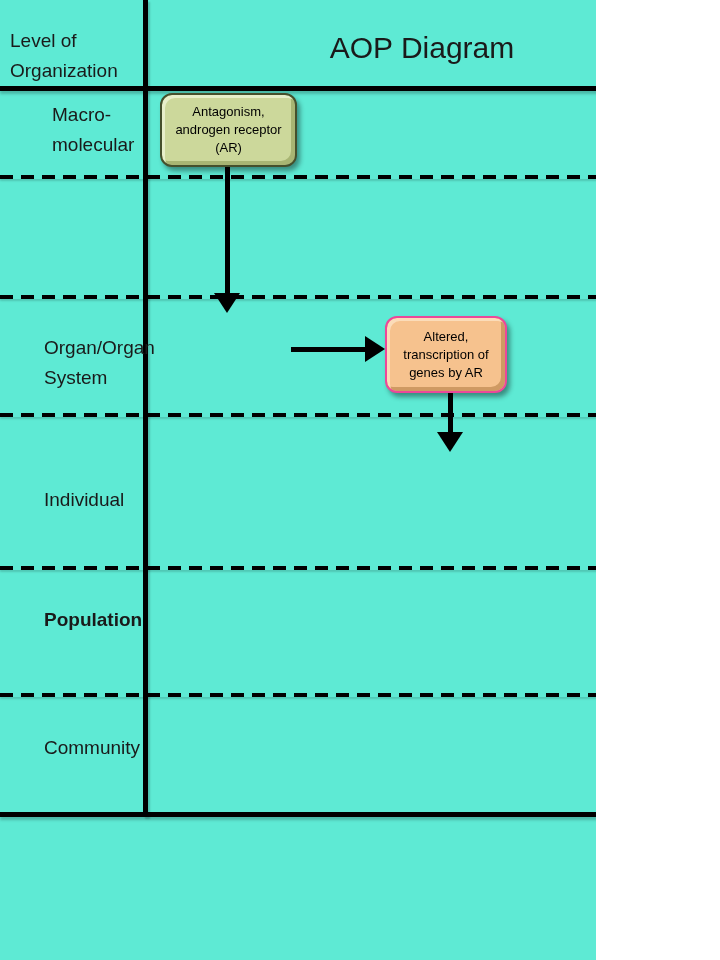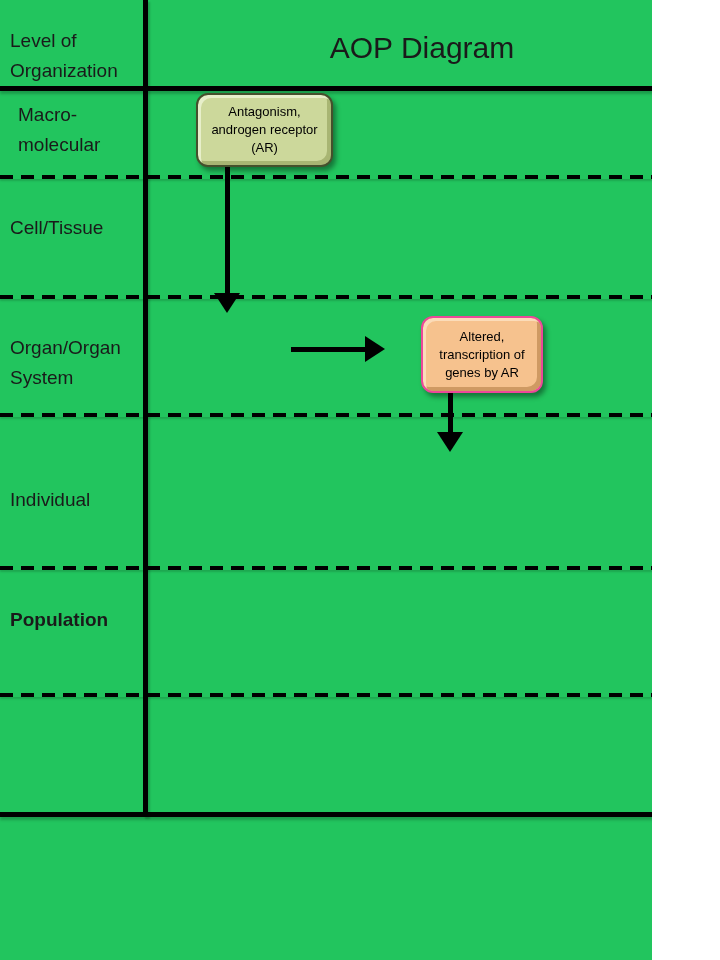--- a/index.html
+++ b/index.html
@@ -1,21 +1,21 @@
 <!DOCTYPE html>
 <html><head>
 <meta charset="utf-8">
 <style>
   * { margin:0; padding:0; box-sizing:border-box; }
   html,body { background:#ffffff; }
   body { font-family:"Liberation Sans", sans-serif; color:#1a1a1a; }
 
   .canvas {
-    position:relative; width:652px; height:960px;
-    background:#22c55e; overflow:hidden;
+    position:relative; width:596px; height:960px;
+    background:#5eead4; overflow:hidden;
   }
 
   
   .vline {
     position:absolute; left:143px; top:0; width:5px; height:817px;
     background:#000; box-shadow:2px 2px 2px rgba(0,0,0,0.18);
   }
   .solid {
     position:absolute; left:0; width:720px; height:5px; background:#000;
     box-shadow:0 3px 3px rgba(0,0,0,0.22);
@@ -35,35 +35,35 @@
     position:absolute; left:10px; top:26px;
     font-size:19px; line-height:30px; white-space:pre-line;
   }
   .main-title {
     position:absolute; left:136px; top:32px; width:572px;
     text-align:center; font-size:30px; line-height:32px;
   }
 
   
   .row-label {
-    position:absolute; font-size:19px; line-height:30px; white-space:pre-line;
+    position:absolute; font-size:19px; line-height:30px; white-space:pre-line;margin-left:34px;
   }
   .rl-macro      { left:18px; top:100px; }
   .rl-cell       { left:10px; top:213px; }
   .rl-organ      { left:10px; top:333px; }
   .rl-individual { left:10px; top:485px; }
   .rl-population { left:10px; top:605px;font-weight:bold; }
   .rl-community  { left:10px; top:733px; }
 
   
   .node {
     position:absolute; border-radius:12px;
     display:flex; align-items:center; justify-content:center;
     text-align:center; white-space:pre-line; color:#000;
-    font-size:13px; line-height:18px;margin-left:36px;
+    font-size:13px; line-height:18px;
   }
   .node-green {
     left:160px; top:93px; width:137px; height:74px;
     background:#ccd89b; border:2px solid #45502c;
     box-shadow: inset 3px 3px 0 #e7efca, inset -4px -4px 0 #a8b573,
                 3px 4px 5px rgba(0,0,0,0.40);
   }
   .node-orange1 {
     left:171px; top:313px; width:120px; height:76px;
     font-size:14px; line-height:19px;
@@ -118,25 +118,25 @@
   <div class="dashed d3"></div>
   <div class="dashed d4"></div>
   <div class="dashed d5"></div>
 
   <div class="corner-label">Level of
 Organization</div>
   <div class="main-title">AOP Diagram</div>
 
   <div class="row-label rl-macro">Macro-
 molecular</div>
-  <div class="row-label rl-cell">Cell/Tissue</div>
   <div class="row-label rl-organ">Organ/Organ
 System</div>
   <div class="row-label rl-individual">Individual</div>
   <div class="row-label rl-population">Population</div>
+  <div class="row-label rl-community">Community</div>
 
   <div class="shaft-v a1-shaft"></div>
   <div class="head-down a1-head"></div>
   <div class="shaft-h a2-shaft"></div>
   <div class="head-right a2-head"></div>
   <div class="shaft-v a3-shaft"></div>
   <div class="head-down a3-head"></div>
 
   <div class="node node-green">Antagonism,
 androgen receptor

